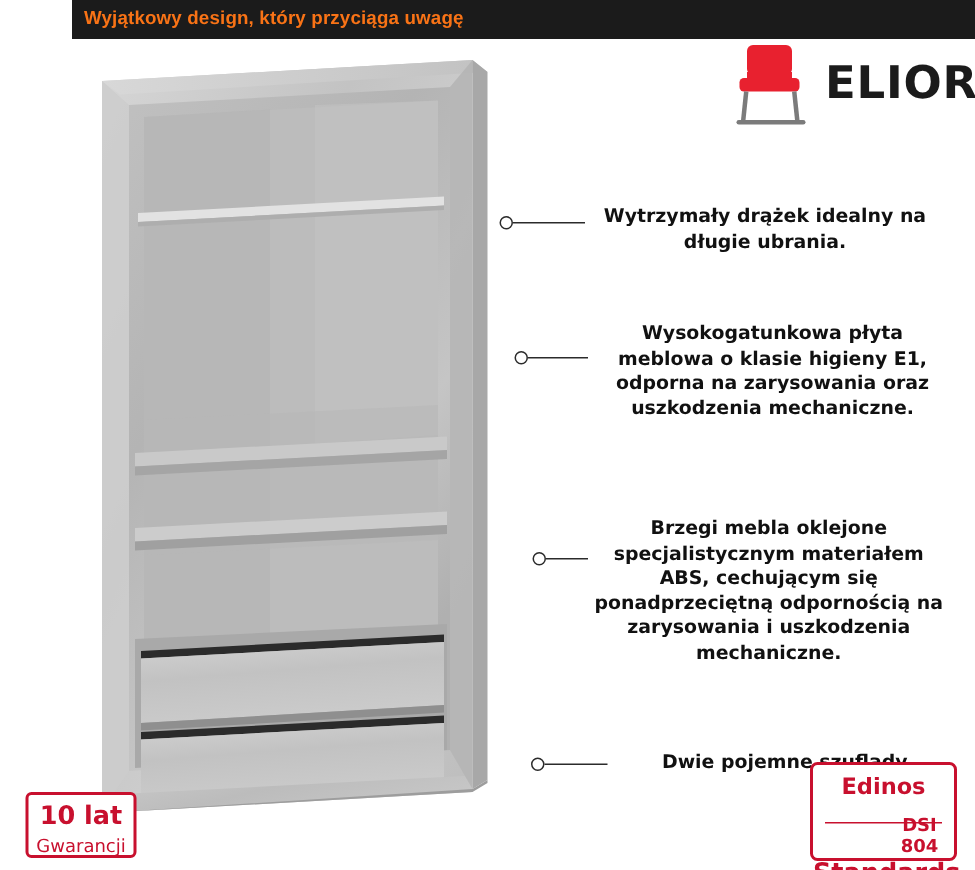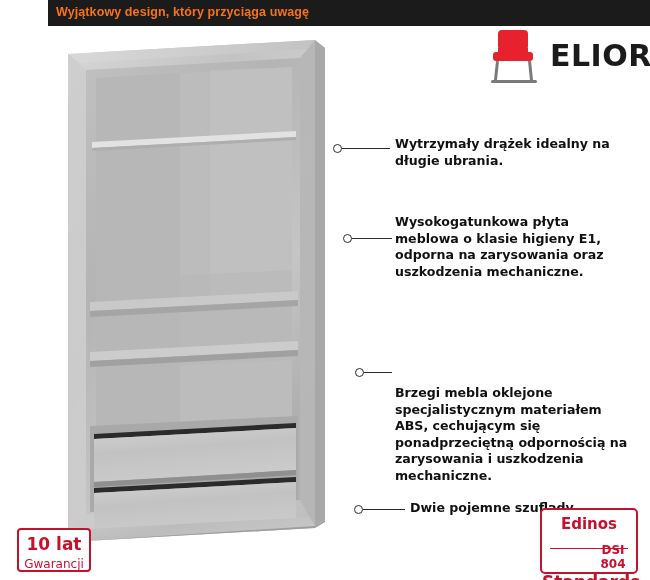--- a/index.html
+++ b/index.html
@@ -82,24 +82,25 @@
   }
 
   
   .callout {
     position: absolute;
     font-size: 12.6px;
     font-weight: bold;
     color: #111111;
     line-height: 1.32;
     font-family: "DejaVu Sans", sans-serif;
+    text-align: center;
   }
   .c1 { left: 395px; top: 110px; width: 230px; }
   .c2 { left: 395px; top: 188px; width: 240px; }
-  .c3 { left: 395px; top: 318px; width: 235px; margin-top: 41px; }
+  .c3 { left: 395px; top: 318px; width: 235px; }
   .c4 { left: 410px; top: 474px; width: 230px; }
 
   
   .leader {
     position: absolute;
     height: 1px;
     background: #2b2b2b;
   }
   .dot {
     position: absolute;

